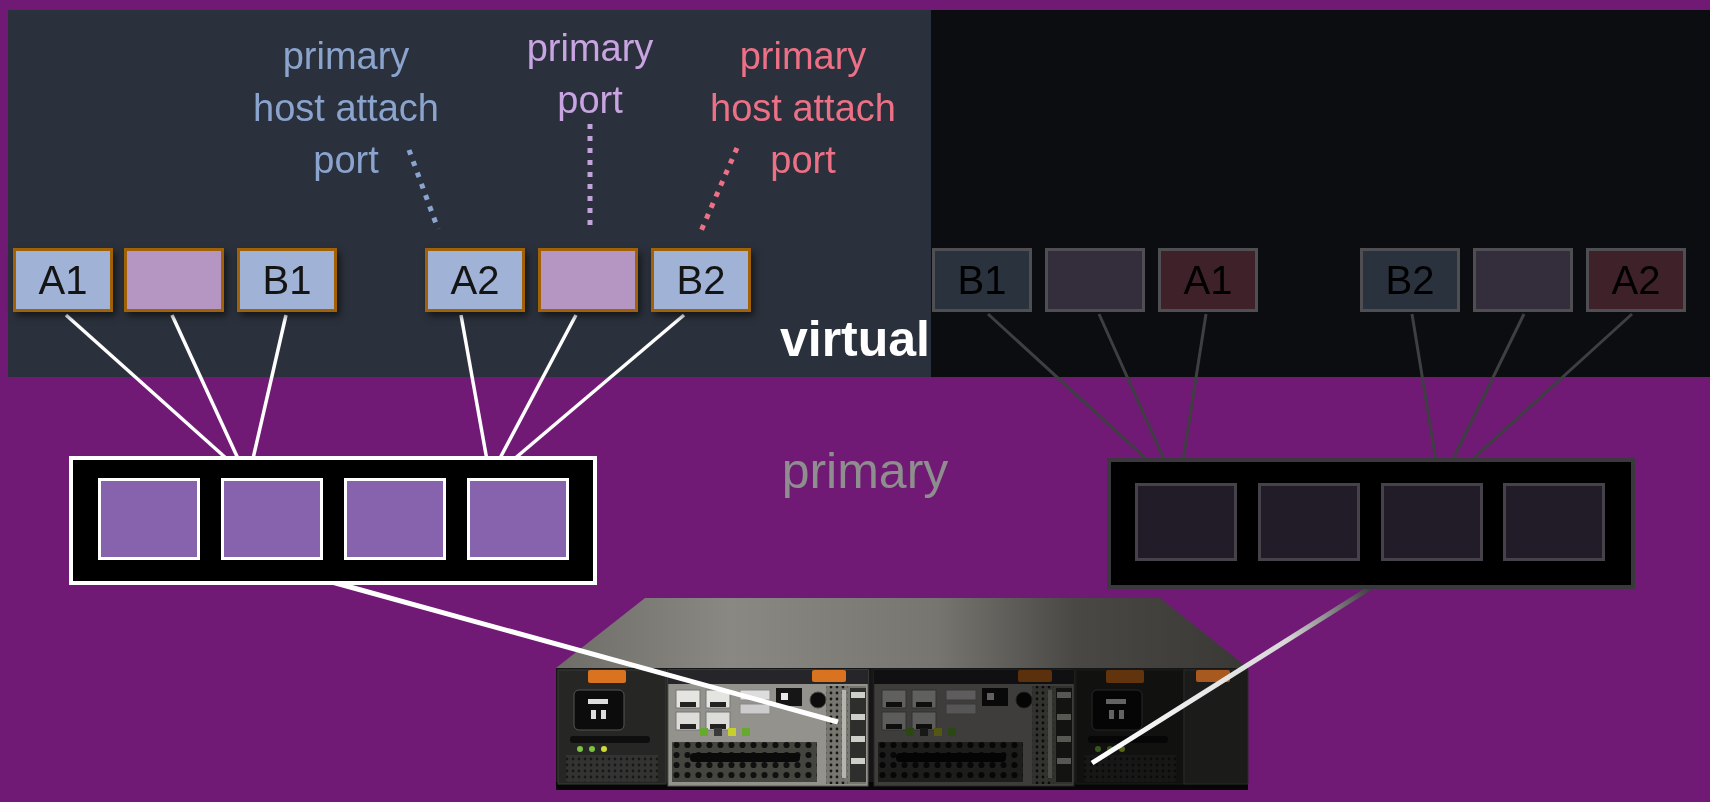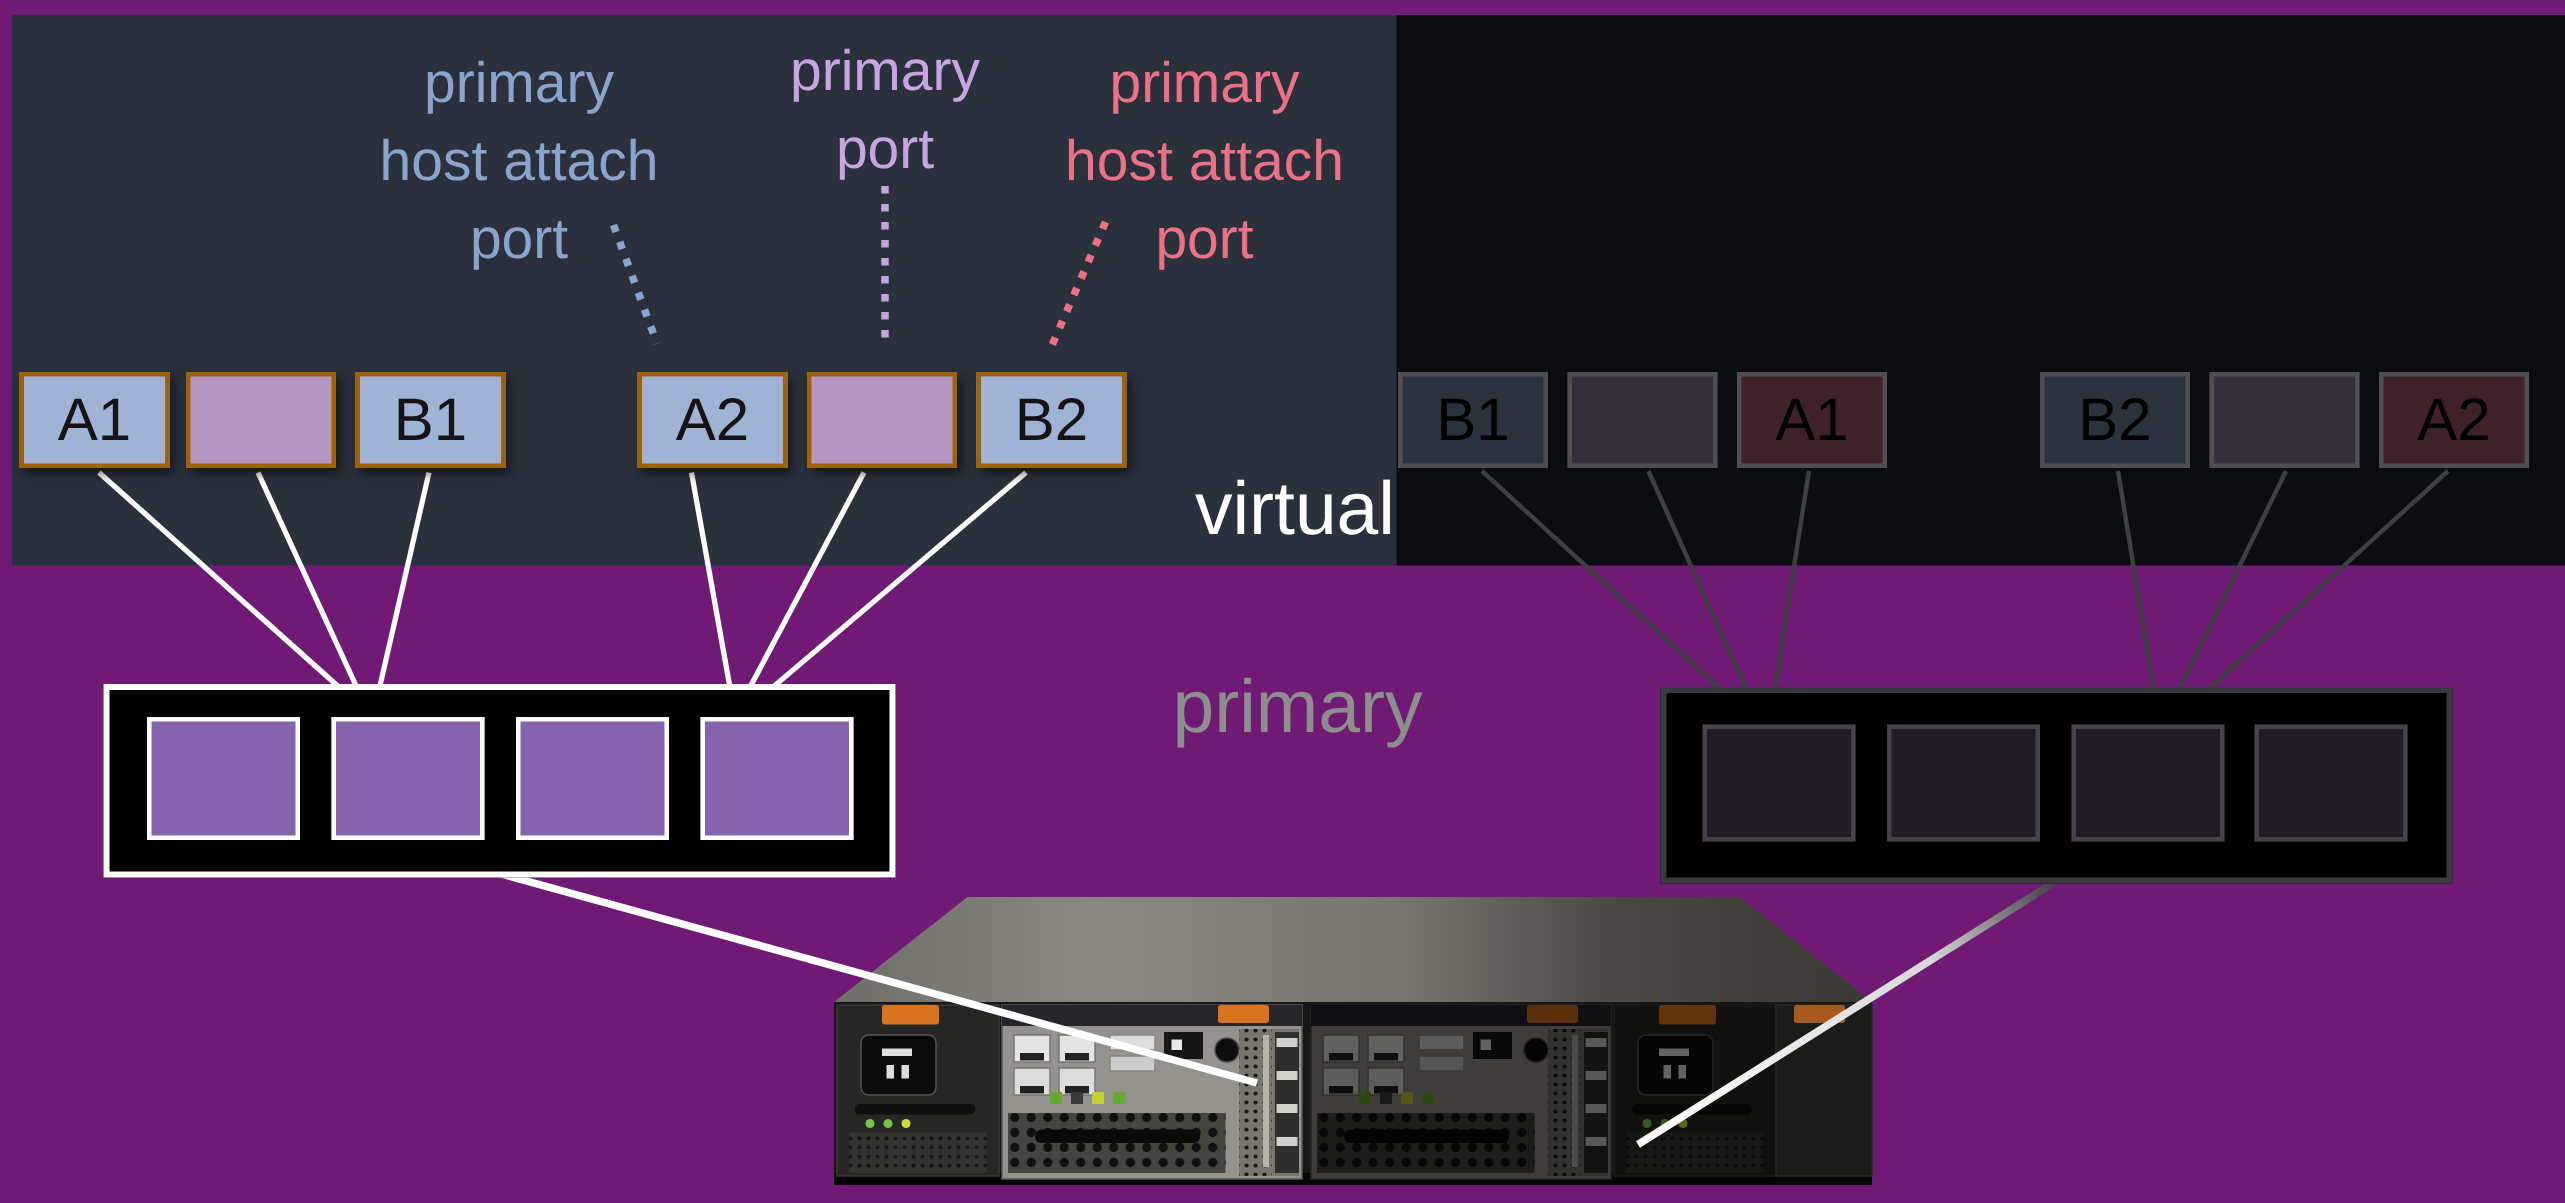--- a/index.html
+++ b/index.html
@@ -31,21 +31,21 @@
   .pgroup.dim{border-color:#3a3a3e;}
   .pbox{position:absolute;z-index:6;width:96px;height:76px;border:3px solid #fff;background:#8663ac;box-shadow:2px 3px 6px rgba(0,0,0,.5);}
   .pbox.dim{border-color:#474149;background:#221c29;box-shadow:none;height:72px;}
 
   .ann{position:absolute;z-index:7;text-align:center;font-size:38px;line-height:52px;}
   .ann.blue{color:#8ba4ce;left:196px;top:30px;width:300px;}
   .ann.purple{color:#c9a4e2;left:490px;top:22px;width:200px;}
   .ann.pink{color:#ed7186;left:653px;top:30px;width:300px;}
 
   .big-label{position:absolute;z-index:7;font-size:50px;line-height:54px;}
-  .big-label.virtual{color:#fff;left:680px;top:312px;width:250px;text-align:right;}
+  .big-label.virtual{color:#fff;left:680px;top:312px;width:250px;text-align:right;font-weight:bold;}
   .big-label.physical{color:#8e8e8e;left:700px;top:444px;width:330px;text-align:center;}
 </style>
 </head>
 <body>
 
 <div class="stage">
 
   <div class="panel virtual"></div>
   <div class="panel dimmed"></div>
 

